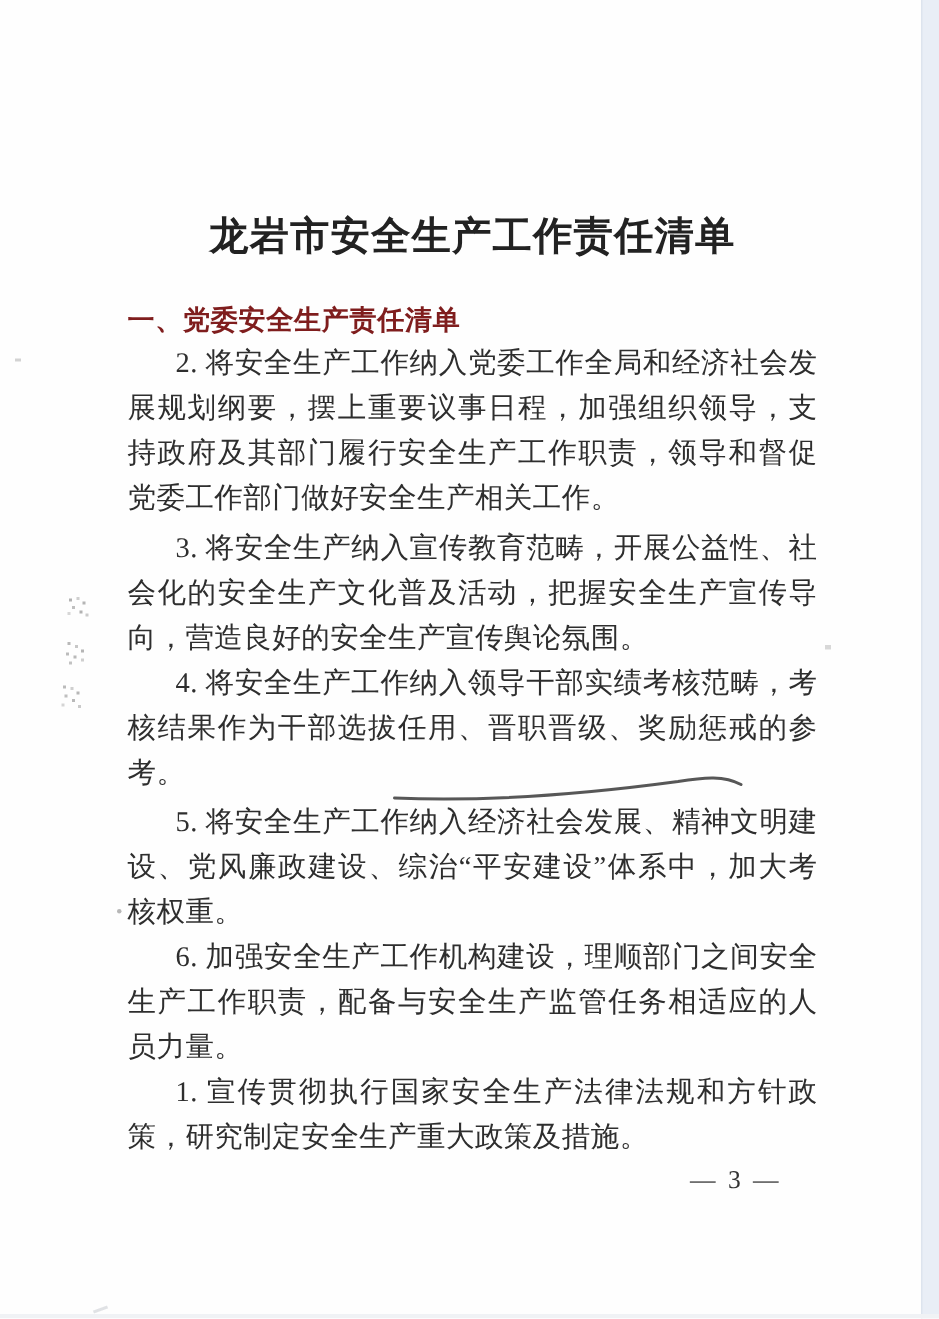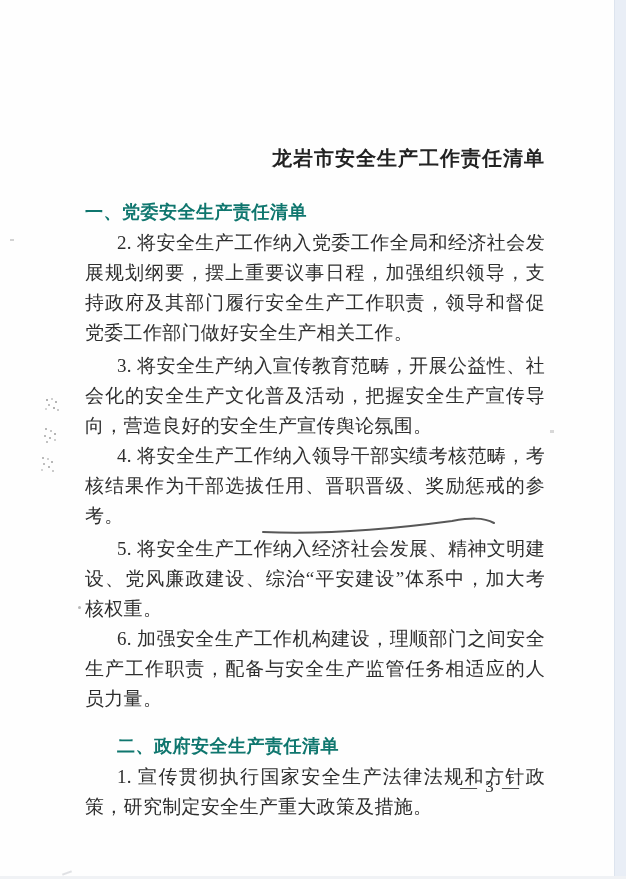--- a/index.html
+++ b/index.html
@@ -29,35 +29,35 @@
     width: 626px; height: 3px;
     background: #f0f2f5;
   }
   .content {
     position: absolute;
     top: 0; left: 85px;
     width: 460px;
   }
   .title {
     margin: 136px 0 0 0;
-    font-size: 20px;
+    font-size: 26px;
     line-height: 44px;
     font-weight: bold;
-    text-align: right;
+    text-align: center;
     letter-spacing: 1px;
     color: #222;
     font-family: "Liberation Serif", serif;
   }
   .section-heading {
     margin: 18px 0 0 0;
     font-size: 18px;
     line-height: 30px;
     font-weight: bold;
-    color: #0f766e;
-    font-family: Liberation Mono, monospace;
+    color: #7f1d1d;
+    font-family: Liberation Sans, sans-serif;
     letter-spacing: 0.5px;
   }
   .section-heading.indented { text-indent: 32px; }
   .item {
     margin: 0;
     font-size: 19px;
     line-height: 30px;
     text-align: justify;
     text-indent: 32px;
     color: #2e2e2e;
@@ -120,21 +120,20 @@
   <div class="content">
     <h1 class="title">龙岩市安全生产工作责任清单</h1>
 
     <h2 class="section-heading">一、党委安全生产责任清单</h2>
     <p class="item">2. 将安全生产工作纳入党委工作全局和经济社会发展规划纲要，摆上重要议事日程，加强组织领导，支持政府及其部门履行安全生产工作职责，领导和督促党委工作部门做好安全生产相关工作。</p>
     <p class="item gap3">3. 将安全生产纳入宣传教育范畴，开展公益性、社会化的安全生产文化普及活动，把握安全生产宣传导向，营造良好的安全生产宣传舆论氛围。</p>
     <p class="item">4. 将安全生产工作纳入领导干部实绩考核范畴，考核结果作为干部选拔任用、晋职晋级、奖励惩戒的参考。</p>
     <p class="item gap3">5. 将安全生产工作纳入经济社会发展、精神文明建设、党风廉政建设、综治“平安建设”体系中，加大考核权重。</p>
     <p class="item">6. 加强安全生产工作机构建设，理顺部门之间安全生产工作职责，配备与安全生产监管任务相适应的人员力量。</p>
 
-    <h2 class="section-heading indented">二、政府安全生产责任清单</h2>
     <p class="item">1. 宣传贯彻执行国家安全生产法律法规和方针政策，研究制定安全生产重大政策及措施。</p>
   </div>
 
   <svg class="pen-underline" width="626" height="879" viewBox="0 0 626 879" xmlns="http://www.w3.org/2000/svg">
     <path d="M 263 532 C 330 535, 400 528, 452 521 C 470 518, 483 517, 494 523" stroke="#3a3a3a" stroke-width="2" fill="none" stroke-linecap="round" opacity="0.85"></path>
   </svg>
 
   <div class="smudge smudge-a"></div>
   <div class="smudge smudge-b"></div>
   <div class="smudge smudge-c"></div>

